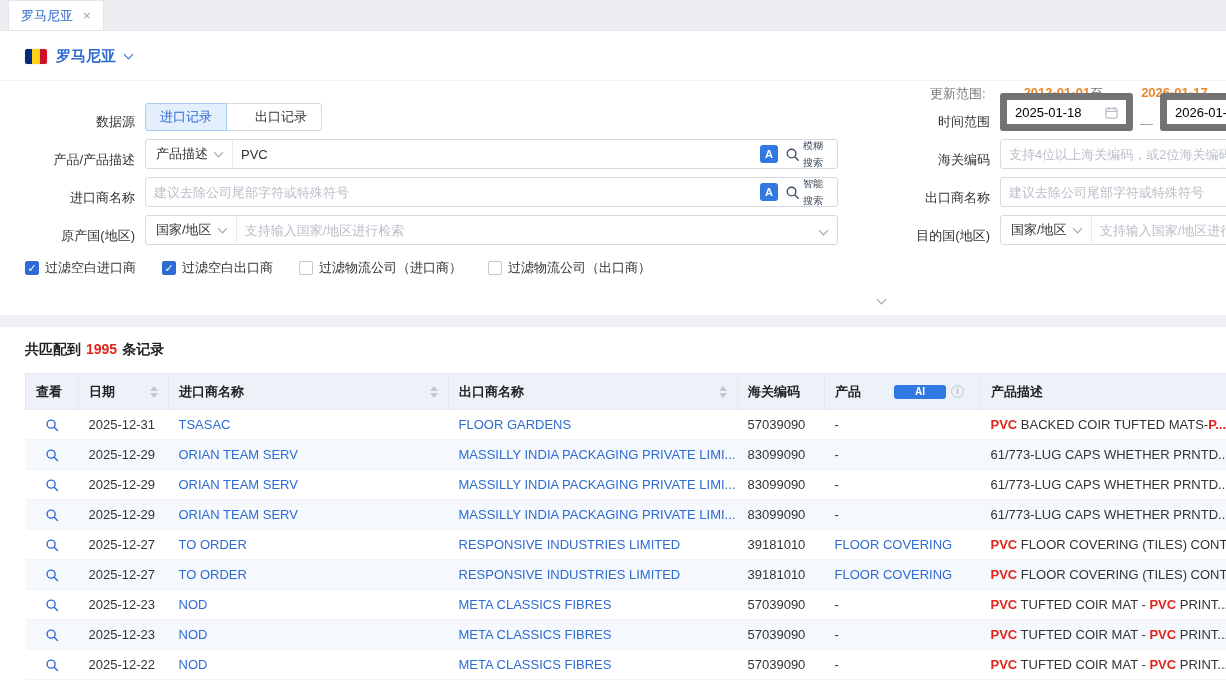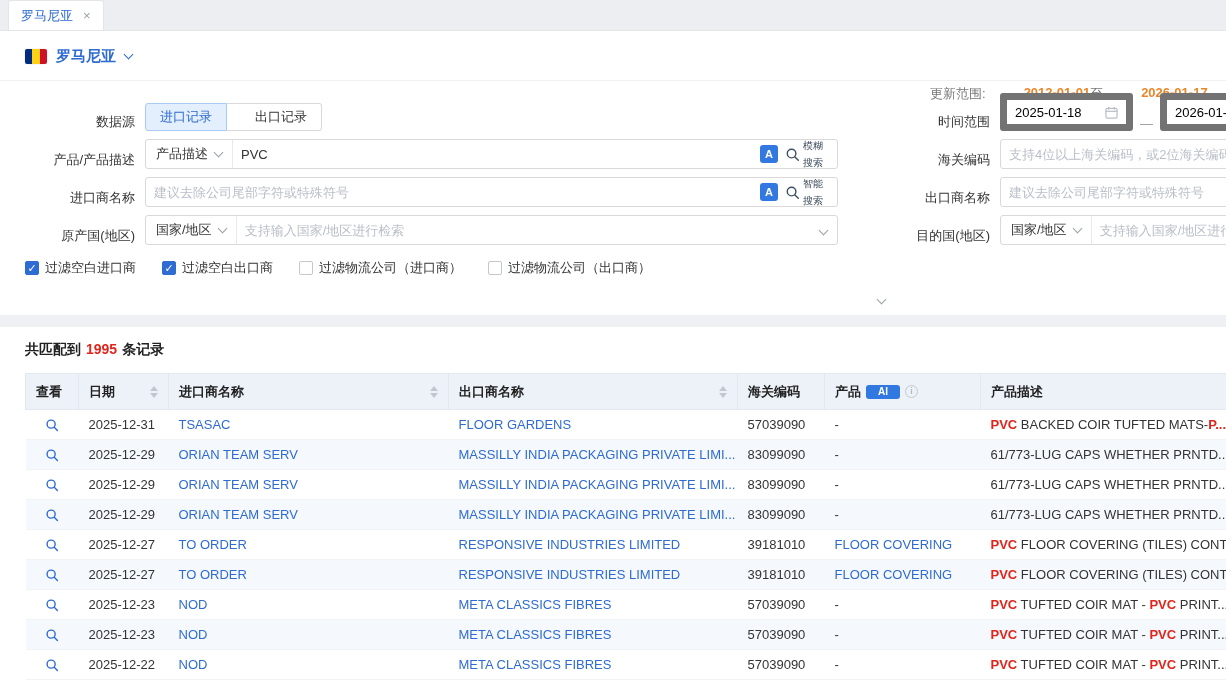--- a/index.html
+++ b/index.html
@@ -60,21 +60,21 @@
   .results{background:#fff;margin-top:12px;height:357px;padding:14px 0 0 25px;}
   .count-line{font-size:14px;font-weight:bold;color:#222;}
   .count-line .red{color:#e1251b;margin:0 5px;}
   table{border-collapse:collapse;table-layout:fixed;width:1205px;margin-top:14px;font-size:13px;}
   thead th{background:#edf2f9;border:1px solid #e3e8f0;height:36px;padding:0 10px;font-weight:bold;text-align:left;color:#222;white-space:nowrap;}
   .thwrap{display:flex;align-items:center;gap:5px;}
   .sorter{margin-left:auto;display:flex;flex-direction:column;gap:2px;cursor:pointer;}
   .sorter i{display:block;width:0;height:0;border-left:4px solid transparent;border-right:4px solid transparent;}
   .sorter .up{border-bottom:5px solid #c2c7d1;}
   .sorter .dn{border-top:5px solid #c2c7d1;}
-  .aibadge{background:#3178e0;color:#fff;font-size:10px;font-weight:bold;padding:1px 12px;border-radius:3px;line-height:12px;}
+  .aibadge{background:#3178e0;color:#fff;font-size:10px;font-weight:bold;padding:1px 21px;border-radius:3px;line-height:12px;margin-left:28px;}
   .infoicon{width:13px;height:13px;border:1px solid #c2c7d1;border-radius:50%;color:#b4bac4;font-size:9px;line-height:11px;text-align:center;flex:none;cursor:pointer;}
   tbody td{height:30px;padding:0 10px;border-bottom:1px solid #f1f3f6;white-space:nowrap;overflow:hidden;color:#333;}
   tbody tr:nth-child(even){background:#f5f9fd;}
   td.center{text-align:center;}
   .viewicon{display:inline-flex;cursor:pointer;vertical-align:middle;}
   a.tlink{color:#2e6bd2;text-decoration:none;cursor:pointer;}
   .hl{color:#e1251b;font-weight:bold;}
 </style>
 </head>
 <body>

